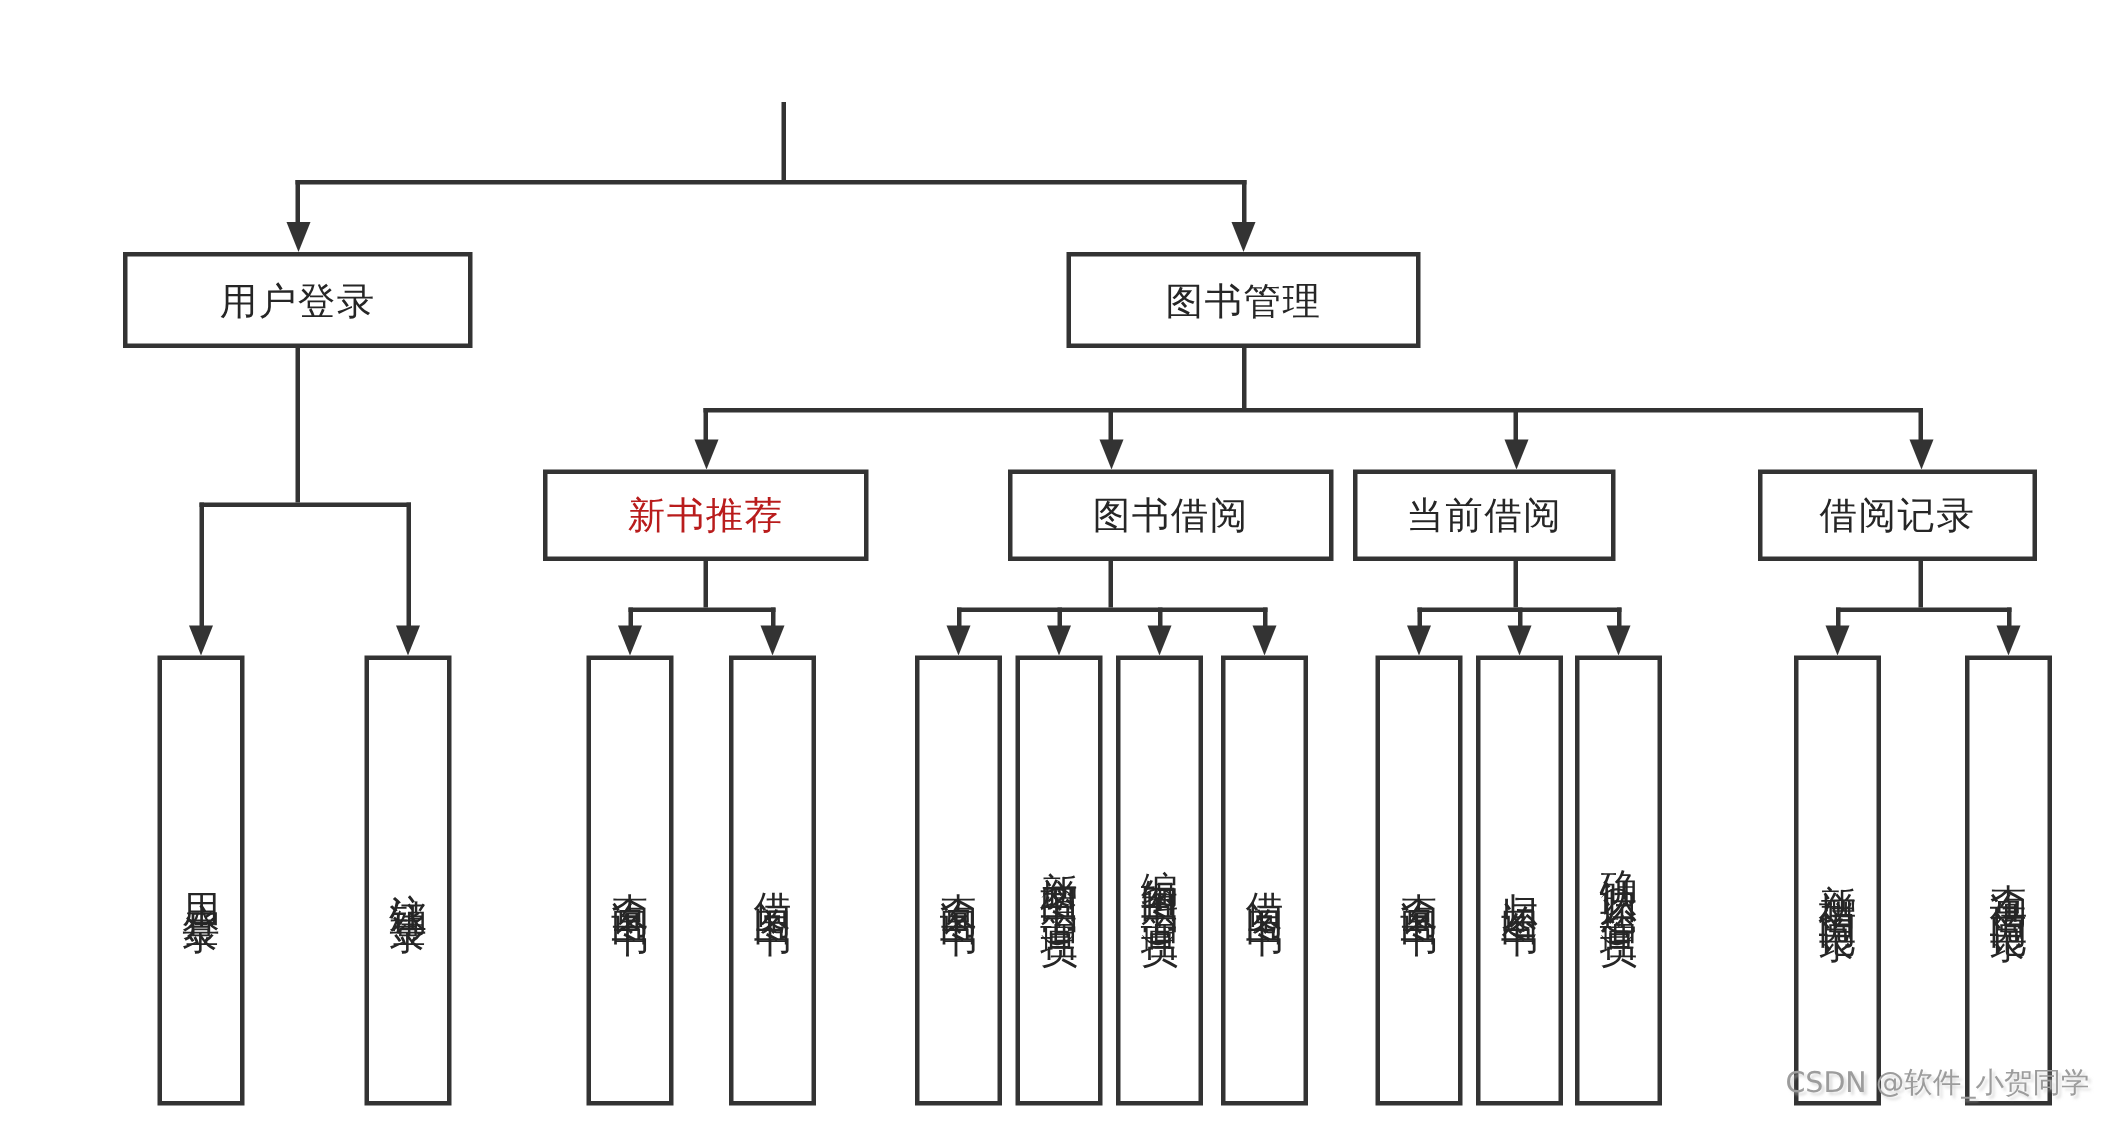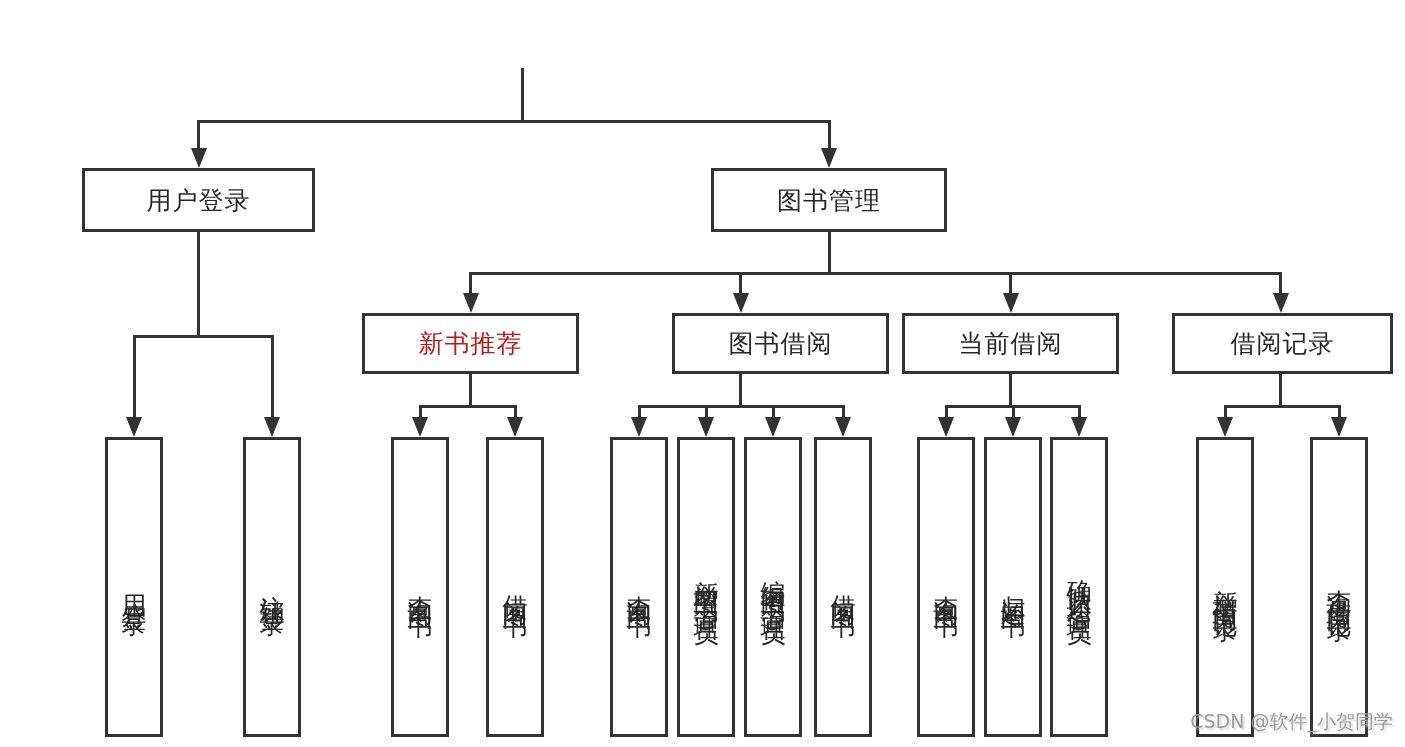--- a/index.html
+++ b/index.html
@@ -126,24 +126,24 @@
     </div>
     <div class="node horizontal" style="left: 711px; top: 168px; width: 236px; height: 64px; border-color: rgb(51, 51, 51); background: rgb(255, 255, 255); color: rgb(38, 38, 38); text-align: right;">
       <span class="node-label">图书管理</span>
     </div>
     <div class="node horizontal" style="left: 362px; top: 313px; width: 217px; height: 61px; border-color: rgb(51, 51, 51); background: rgb(255, 255, 255); color: #b91c1c;">
       <span class="node-label">新书推荐</span>
     </div>
     <div class="node horizontal" style="left: 632px; top: 313px; width: 217px; height: 61px; border-color: rgb(51, 51, 51); background: rgb(255, 255, 255); color: rgb(38, 38, 38); margin-left: 40px;">
       <span class="node-label">图书借阅</span>
     </div>
-    <div class="node horizontal" style="left: 902px; top: 313px; width: 217px; height: 61px; border-color: rgb(51, 51, 51); background: rgb(255, 255, 255); color: rgb(38, 38, 38);">
+    <div class="node horizontal" style="left: 902px; top: 313px; width: 175px; height: 61px; border-color: rgb(51, 51, 51); background: rgb(255, 255, 255); color: rgb(38, 38, 38);">
       <span class="node-label">当前借阅</span>
     </div>
-    <div class="node horizontal" style="left: 1172px; top: 313px; width: 221px; height: 61px; border-color: rgb(51, 51, 51); background: rgb(255, 255, 255); color: rgb(38, 38, 38);">
+    <div class="node horizontal" style="left: 1172px; top: 313px; width: 186px; height: 61px; border-color: rgb(51, 51, 51); background: rgb(255, 255, 255); color: rgb(38, 38, 38);">
       <span class="node-label">借阅记录</span>
     </div>
     <div class="node vertical" style="left: 105px; top: 437px; width: 58px; height: 300px; border-color: rgb(51, 51, 51); background: rgb(255, 255, 255); color: rgb(38, 38, 38);">
       <span class="node-label">用户登录</span>
     </div>
     <div class="node vertical" style="left: 243px; top: 437px; width: 58px; height: 300px; border-color: rgb(51, 51, 51); background: rgb(255, 255, 255); color: rgb(38, 38, 38);">
       <span class="node-label">注销登录</span>
     </div>
     <div class="node vertical" style="left: 391px; top: 437px; width: 58px; height: 300px; border-color: rgb(51, 51, 51); background: rgb(255, 255, 255); color: rgb(38, 38, 38);">
       <span class="node-label">查询图书</span>

